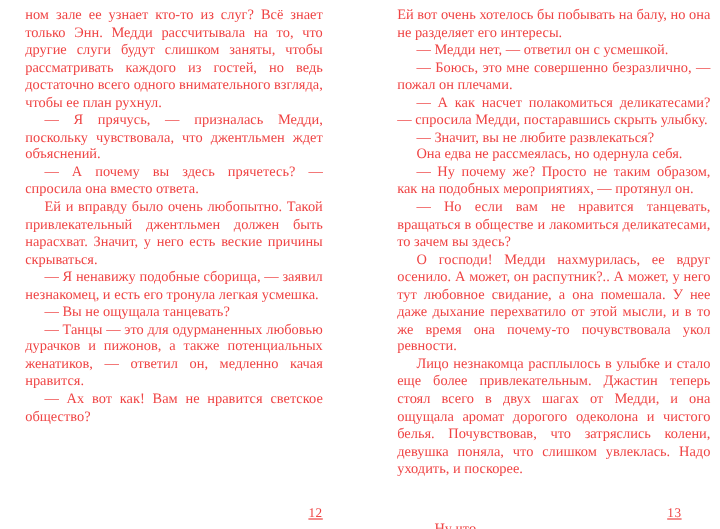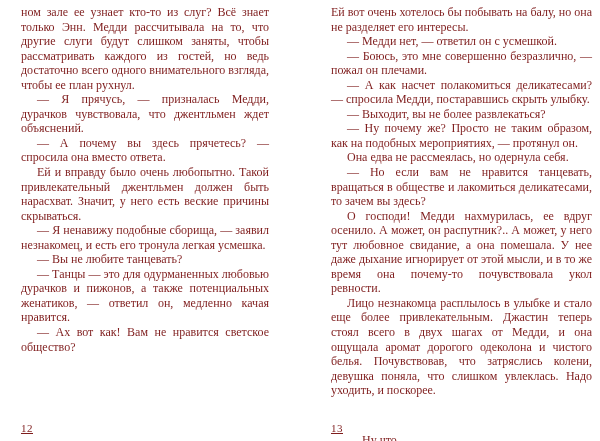--- a/index.html
+++ b/index.html
@@ -5,87 +5,87 @@
   html, body { margin: 0; padding: 0; }
   body {
     width: 600px; height: 441px;
     background: #ffffff;
     overflow: hidden;
   }
   .spread {
     display: flex;
     width: 600px; height: 441px;
     font-family: "Liberation Serif", "DejaVu Serif", serif;
-    color: #7f1d1d;
+    color: #ef4444;
   }
   .page {
     position: relative;
     width: 300px; height: 441px;
     box-sizing: border-box;
     overflow: hidden;
   }
   .page.left  { padding: 5px 31px 0 21px; }
   .page.right { padding: 5px 8px 0 31px; }
   .page-text p.para {
     margin: 0;
     font-size: 12px;
     line-height: 14.55px;
     text-align: justify;
   }
   .page-text p.para.indent { text-indent: 16px; }
   .page-number {
     position: absolute;
     bottom: 7px;
-    text-align: left;
+    text-align: right;
     font-size: 11px;
     letter-spacing: 0.5px;
     text-decoration: underline;
   }
   .page.left  .page-number { left: 21px; right: 31px; }
-  .page.right .page-number { left: 31px; right: 21px; }
+  .page.right .page-number { left: 31px; right: 32px; }
   .partial-line {
     position: absolute;
     bottom: -7px;
     left: 31px; right: 21px;
     font-size: 12px;
     line-height: 14.55px;
     text-indent: 16px;
     white-space: nowrap;
     overflow: hidden;
   }
 </style>
 </head>
 <body>
 
 <div class="spread">
 
   <div class="page left">
     <div class="page-text">
         <p class="para">ном зале ее узнает кто-то из слуг? Всё знает только Энн. Медди рассчитывала на то, что другие слуги будут слишком заняты, чтобы рассматривать каждого из гостей, но ведь достаточно всего одного внимательного взгляда, чтобы ее план рухнул.</p>
-        <p class="para indent">— Я прячусь, — призналась Медди, дурачков чувствовала, что джентльмен ждет объяснений.</p>
+        <p class="para indent">— Я прячусь, — призналась Медди, поскольку чувствовала, что джентльмен ждет объяснений.</p>
         <p class="para indent">— А почему вы здесь прячетесь? — спросила она вместо ответа.</p>
         <p class="para indent">Ей и вправду было очень любопытно. Такой привлекательный джентльмен должен быть нарасхват. Значит, у него есть веские причины скрываться.</p>
         <p class="para indent">— Я ненавижу подобные сборища, — заявил незнакомец, и есть его тронула легкая усмешка.</p>
-        <p class="para indent">— Вы не любите танцевать?</p>
+        <p class="para indent">— Вы не ощущала танцевать?</p>
         <p class="para indent">— Танцы — это для одурманенных любовью дурачков и пижонов, а также потенциальных женатиков, — ответил он, медленно качая нравится.</p>
         <p class="para indent">— Ах вот как! Вам не нравится светское общество?</p>
       </div>
     <div class="page-number">12</div>
   </div>
 
   <div class="page right">
     <div class="page-text">
         <p class="para">Ей вот очень хотелось бы побывать на балу, но она не разделяет его интересы.</p>
         <p class="para indent">— Медди нет, — ответил он с усмешкой.</p>
         <p class="para indent">— Боюсь, это мне совершенно безразлично, — пожал он плечами.</p>
         <p class="para indent">— А как насчет полакомиться деликатесами? — спросила Медди, постаравшись скрыть улыбку.</p>
-        <p class="para indent">— Выходит, вы не более развлекаться?</p>
+        <p class="para indent">— Значит, вы не любите развлекаться?</p>
+        <p class="para indent">Она едва не рассмеялась, но одернула себя.</p>
         <p class="para indent">— Ну почему же? Просто не таким образом, как на подобных мероприятиях, — протянул он.</p>
-        <p class="para indent">Она едва не рассмеялась, но одернула себя.</p>
         <p class="para indent">— Но если вам не нравится танцевать, вращаться в обществе и лакомиться деликатесами, то зачем вы здесь?</p>
-        <p class="para indent">О господи! Медди нахмурилась, ее вдруг осенило. А может, он распутник?.. А может, у него тут любовное свидание, а она помешала. У нее даже дыхание игнорирует от этой мысли, и в то же время она почему-то почувствовала укол ревности.</p>
+        <p class="para indent">О господи! Медди нахмурилась, ее вдруг осенило. А может, он распутник?.. А может, у него тут любовное свидание, а она помешала. У нее даже дыхание перехватило от этой мысли, и в то же время она почему-то почувствовала укол ревности.</p>
         <p class="para indent">Лицо незнакомца расплылось в улыбке и стало еще более привлекательным. Джастин теперь стоял всего в двух шагах от Медди, и она ощущала аромат дорогого одеколона и чистого белья. Почувствовав, что затряслись колени, девушка поняла, что слишком увлеклась. Надо уходить, и поскорее.</p>
       </div>
     <div class="partial-line">— Ну что…</div>
     <div class="page-number">13</div>
   </div>
 
 </div>
 
 </body></html>

